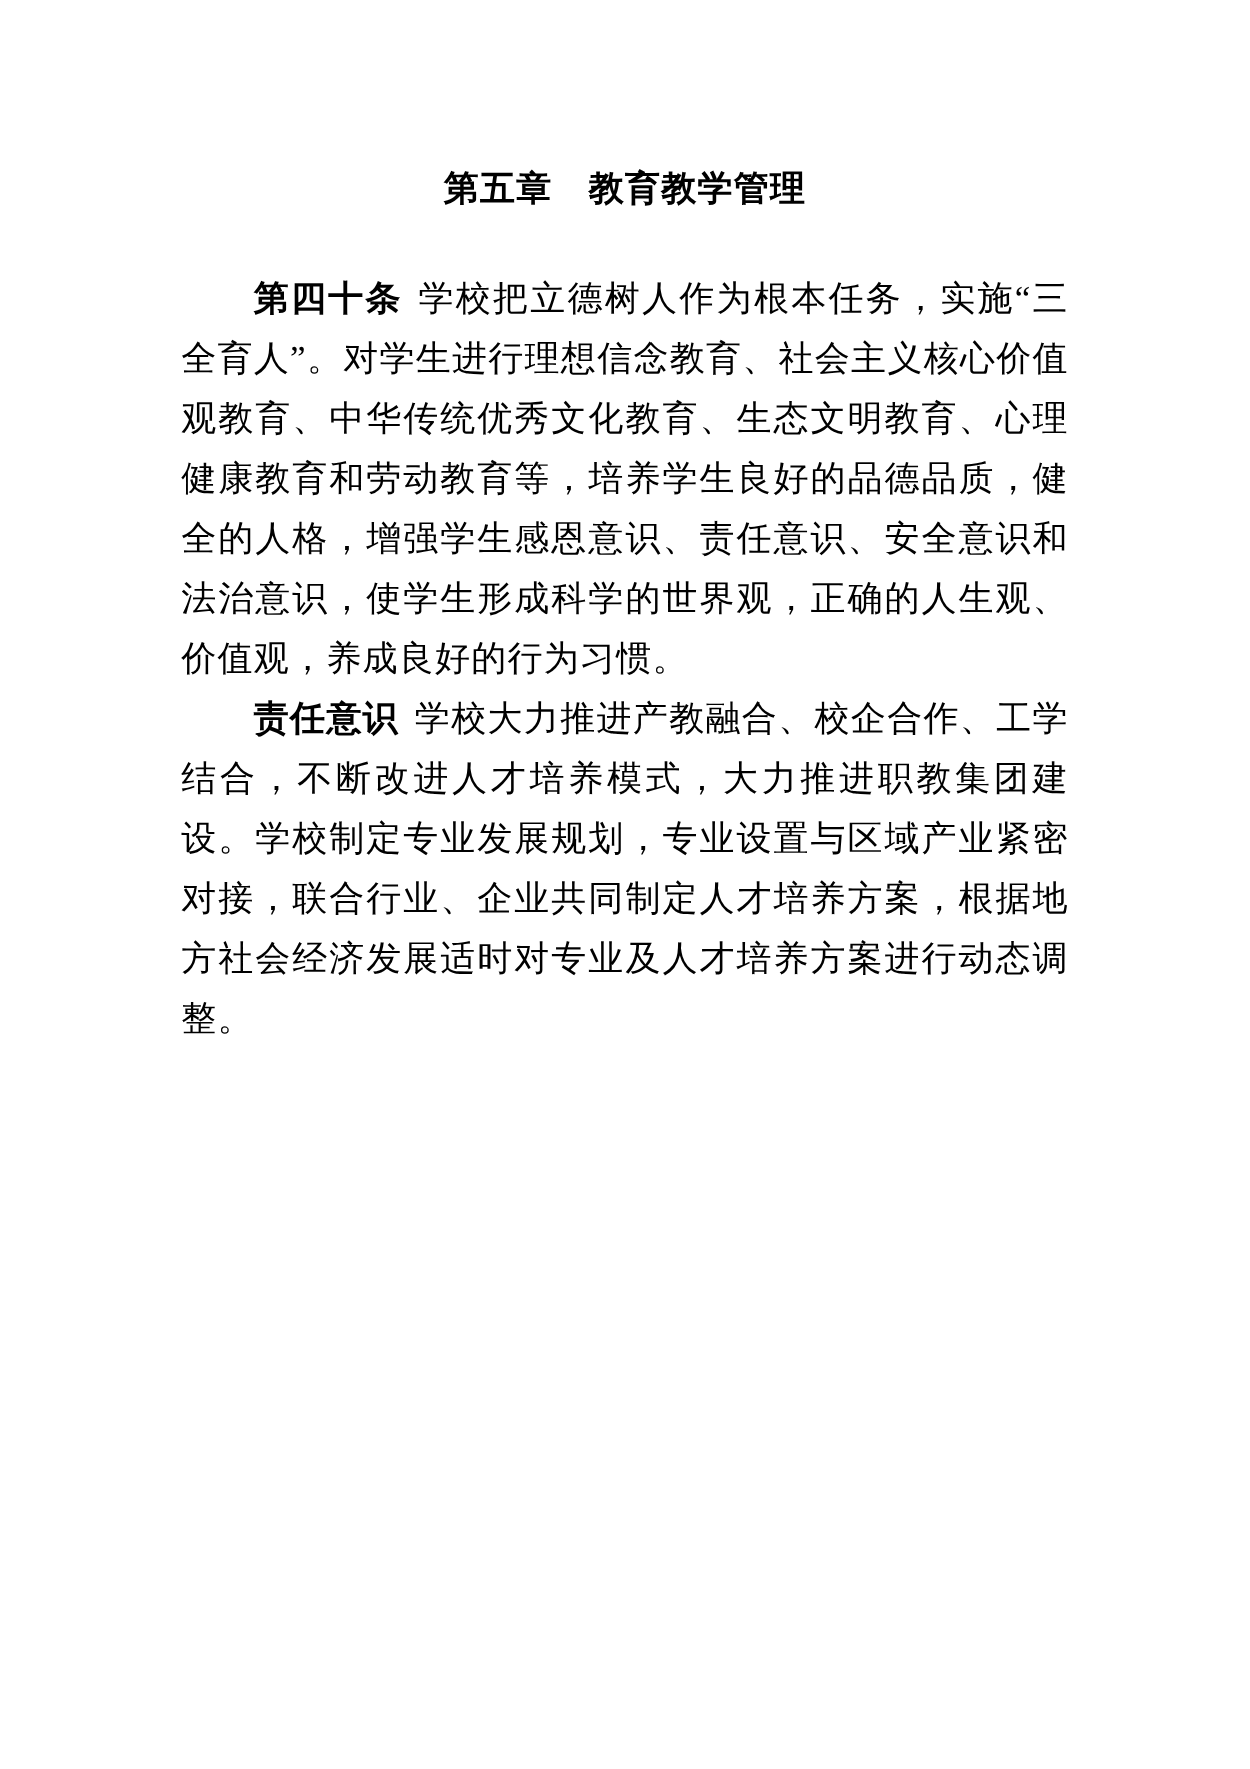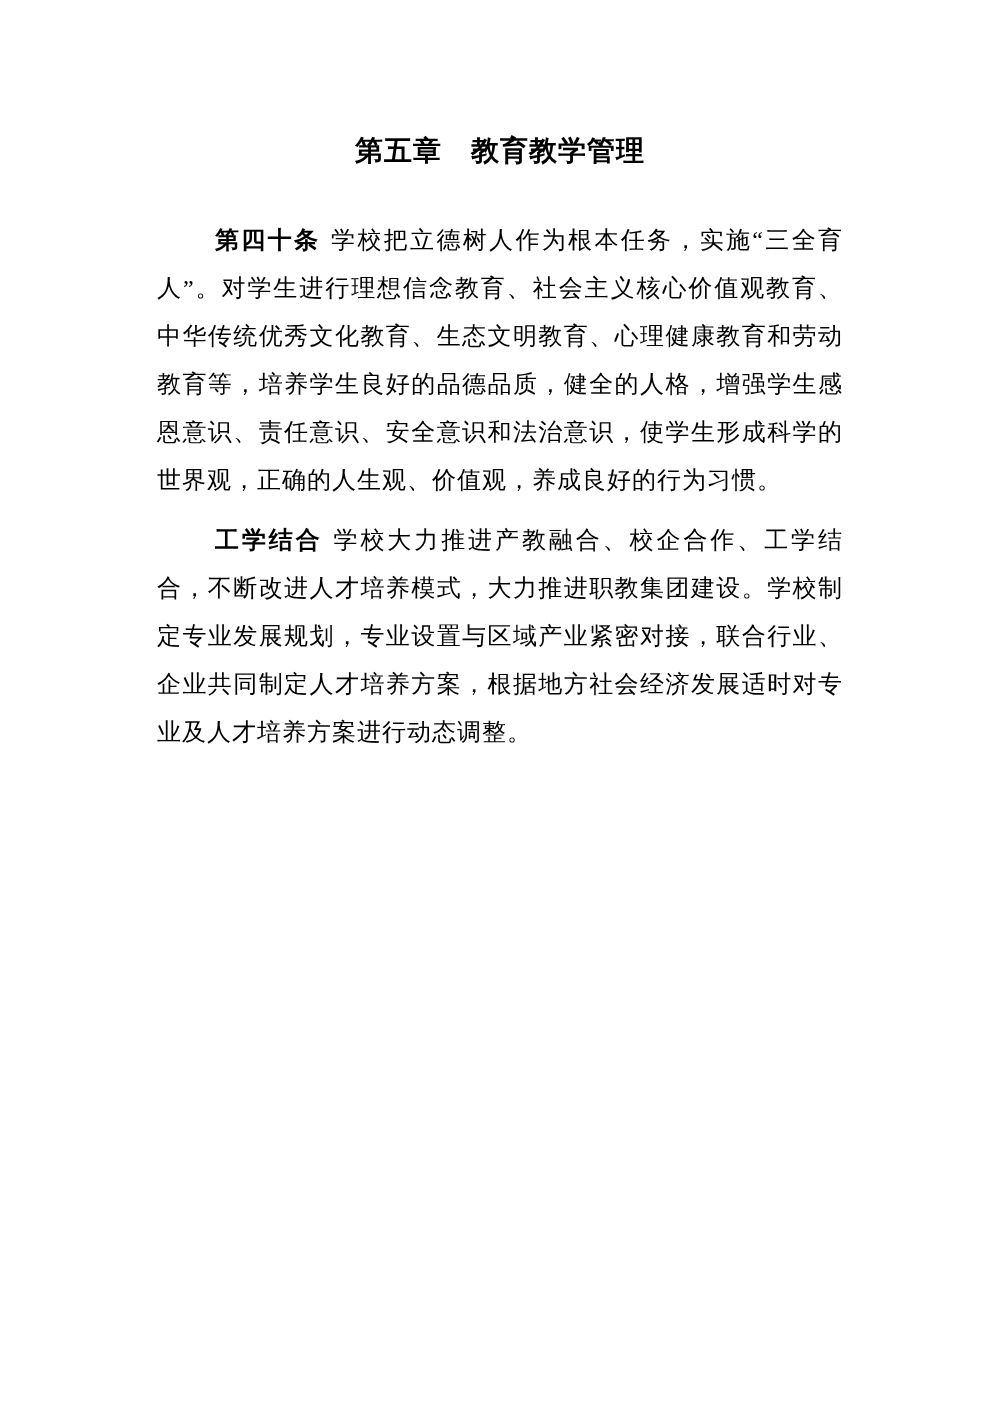--- a/index.html
+++ b/index.html
@@ -26,22 +26,22 @@
     font-family: "Liberation Sans", sans-serif;
     font-weight: 700;
     font-size: 28px;
     line-height: 42px;
     text-align: center;
     color: #000000;
     margin: 0 0 44px 0;
     letter-spacing: 1px;
   }
   .para {
-    margin: 12px;
-    font-size: 24px;
+    margin: 0;
+    font-size: 28px;
     line-height: 48px;
     text-align: justify;
     text-justify: inter-ideograph;
     text-indent: 58px;
     letter-spacing: 1px;
     color: #000000;
   }
   .para .leader {
     font-weight: 700;
     margin-right: 0.45em;
@@ -65,19 +65,19 @@
   <div class="content">
 
     <h1 class="chapter-title">第五章　教育教学管理</h1>
 
     <p class="para">
       <span class="leader">第四十条</span><span>学校把立德树人作为根本任务，实施“三全育人”。对学生进行理想信念教育、社会主义核心价值观教育、中华传统优秀文化教育、生态文明教育、心理健康教育和劳动教育等，培养学生良好的品德品质，健全的人格，增强学生感恩意识、责任意识、安全意识和法治意识，使学生形成科学的世界观，正确的人生观、价值观，养成良好的行为习惯。</span>
     </p>
 
 
     <p class="para">
-      <span class="leader">工学结合</span><span>学校大力推进产教融合、校企合作、工学结合，不断改进人才培养模式，大力推进职教集团建设。学校制定专业发展规划，专业设置与区域产业紧密对接，联合行业、企业共同制定人才培养方案，根据地方社会经济发展适时对专业及人才培养方案进行动态调整。</span>
+      <span class="leader">责任意识</span><span>学校大力推进产教融合、校企合作、工学结合，不断改进人才培养模式，大力推进职教集团建设。学校制定专业发展规划，专业设置与区域产业紧密对接，联合行业、企业共同制定人才培养方案，根据地方社会经济发展适时对专业及人才培养方案进行动态调整。</span>
     </p>
 
 
   </div>
 
 </div>
 
 </body></html>

